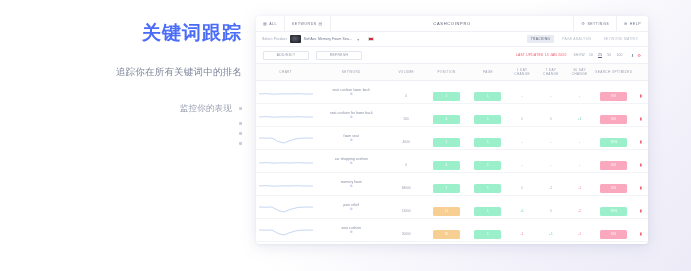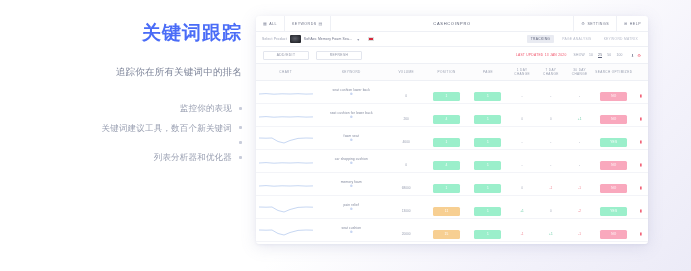--- a/index.html
+++ b/index.html
@@ -236,28 +236,26 @@
   <h1 class="headline">关键词跟踪</h1>
   <div class="subline">
     <div>追踪你在所有关键词中的排名</div>
   </div>
   <ul class="feature-list">
     <li class="feature-item">
       <span class="feature-text">监控你的表现</span>
       <span class="bullet-dot"></span>
     </li>
     <li class="feature-item">
-      <span class="feature-text">关键词建议工具，数百个新关键词</span>
       <span class="bullet-dot"></span>
     </li>
     <li class="feature-item">
       <span class="bullet-dot"></span>
     </li>
     <li class="feature-item">
-      <span class="feature-text">列表分析器和优化器</span>
       <span class="bullet-dot"></span>
     </li>
   </ul>
 </div>
 
 <div class="app-card">
 
   <div class="app-nav">
     <div class="nav-btn">
       <span class="nav-ico">▦</span>

